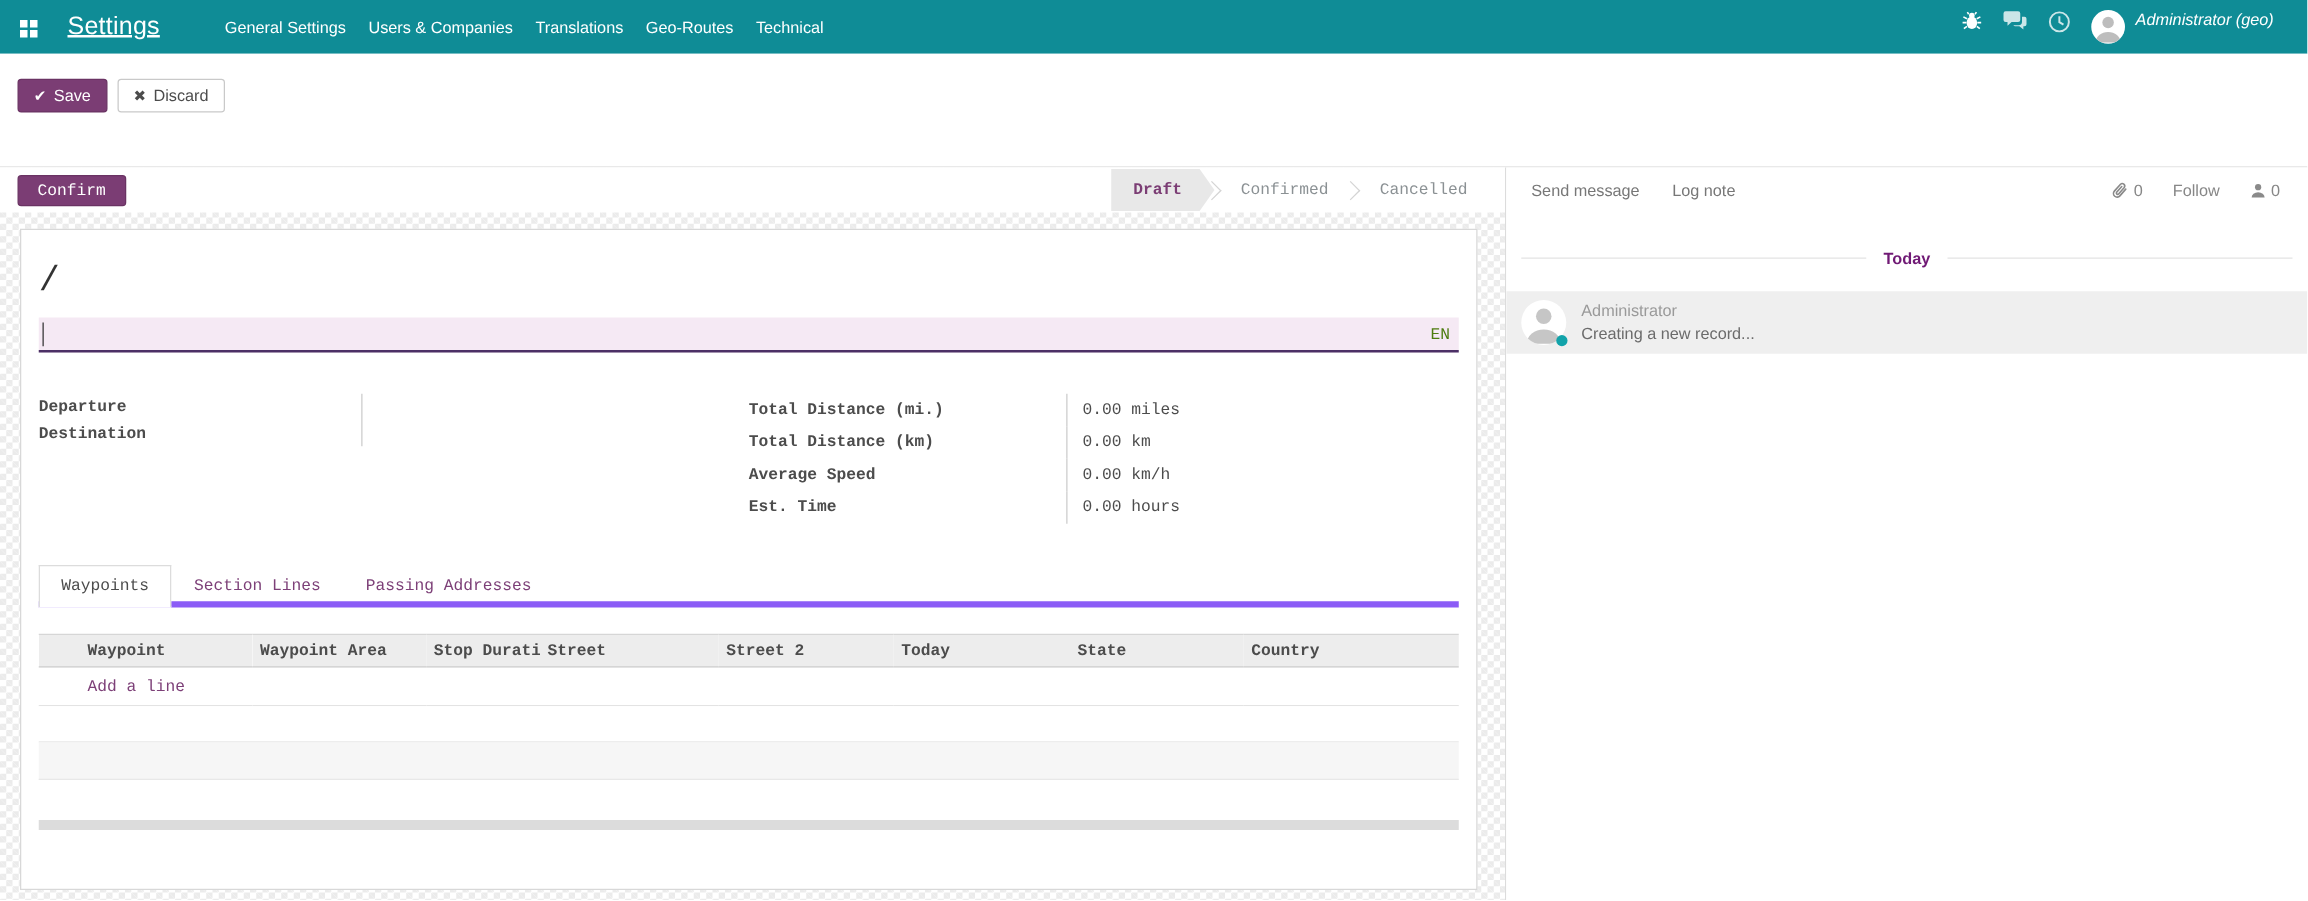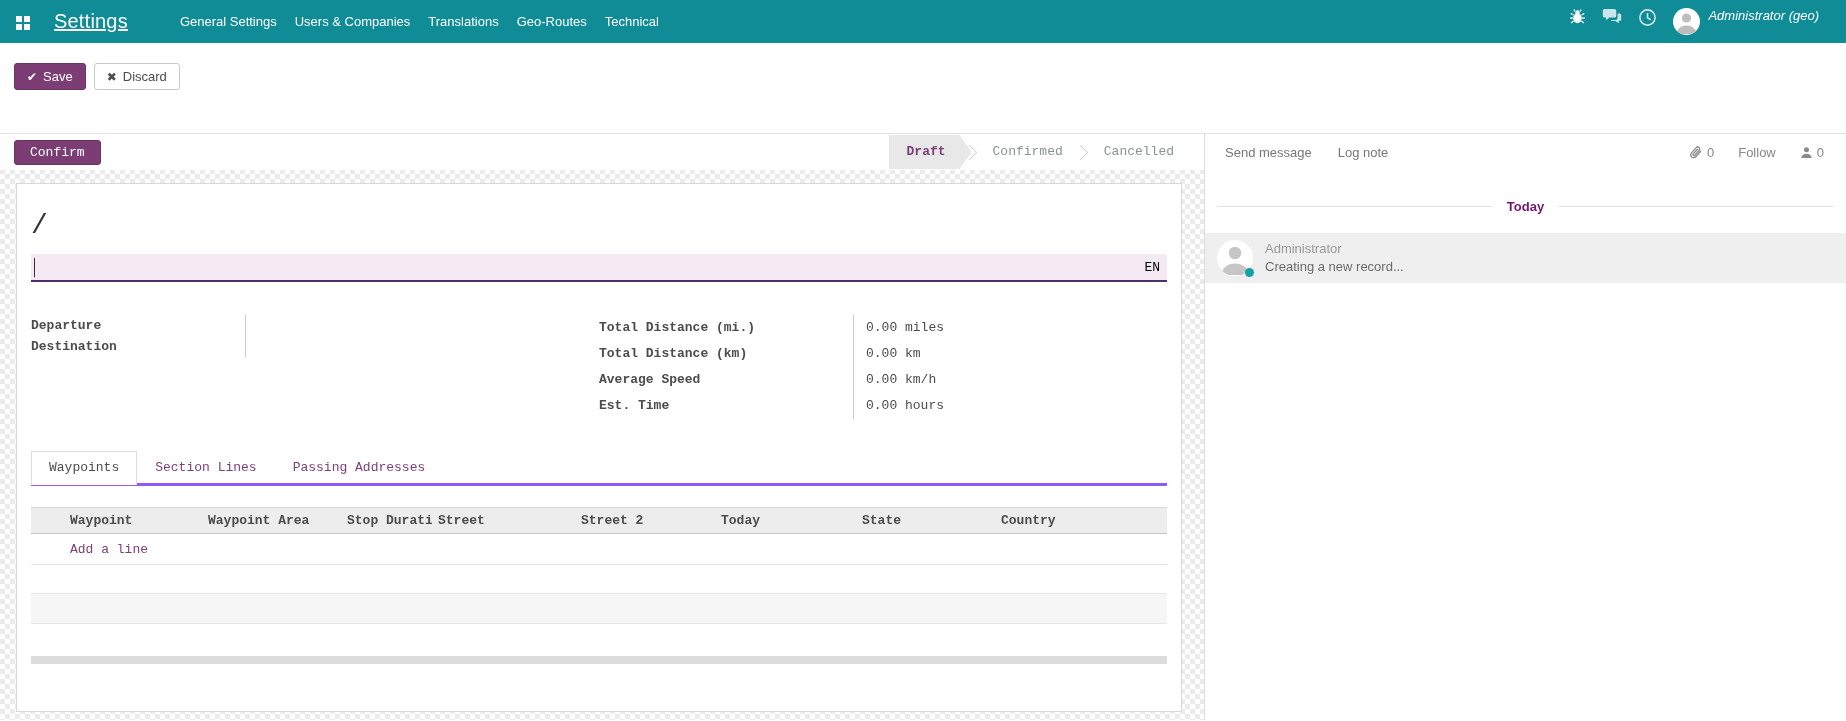--- a/index.html
+++ b/index.html
@@ -89,36 +89,36 @@
     position: relative;
   }
   .sheet-title { margin-top: 24px; font-size: 28px; color:#333; height:36px; line-height:36px; }
   .name-input {
     margin-top: 10px; height: 28px;
     background: #f5e9f4;
     border-bottom: 2px solid #4c3066;
     position: relative; cursor:text;
   }
   .text-cursor { position:absolute; left:3px; top:4px; width:1px; height:19px; background:#333; }
-  .lang-badge { position:absolute; right:7px; top:6px; color:#000000; font-size:13px; cursor:pointer; }
+  .lang-badge { position:absolute; right:7px; top:6px; color:#4d7c0f; font-size:13px; cursor:pointer; }
 
   .field-groups { display:flex; margin-top: 33px; }
   .fgroup { }
   .fgroup.left  { width: 560px; }
   .fgroup.right { width: 566px; margin-left: 8px; }
   .frow { display:flex; }
   .fgroup.left  .frow { height:21px; line-height:21px; }
   .fgroup.right .frow { height:26px; line-height:26px; }
   .flabel { font-weight: bold; color:#4c4c4c; border-right:1px solid #ccc; }
-  .fgroup.left  .flabel { width: 215px; }
+  .fgroup.left  .flabel { width: 259px; }
   .fgroup.right .flabel { width: 255px; }
   .fvalue { padding-left: 12px; color:#4c4c4c; flex:1; }
 
   
-  .tabs { display:flex; margin-top: 33px; border-bottom:3px solid #8b5cf6; height:34px; align-items:center; }
+  .tabs { display:flex; margin-top: 33px; border-bottom:5px solid #8b5cf6; height:34px; align-items:flex-start; }
   .tab {
     padding: 8px 17px; color:#7d4078; cursor:pointer; line-height:16px; white-space:nowrap;
     border:1px solid transparent; margin-bottom:-1px;
   }
   .tab.active {
     color:#4c4c4c; background:#fff;
     border:1px solid #dcdcdc; border-bottom-color:#fff;
   }
 
   

